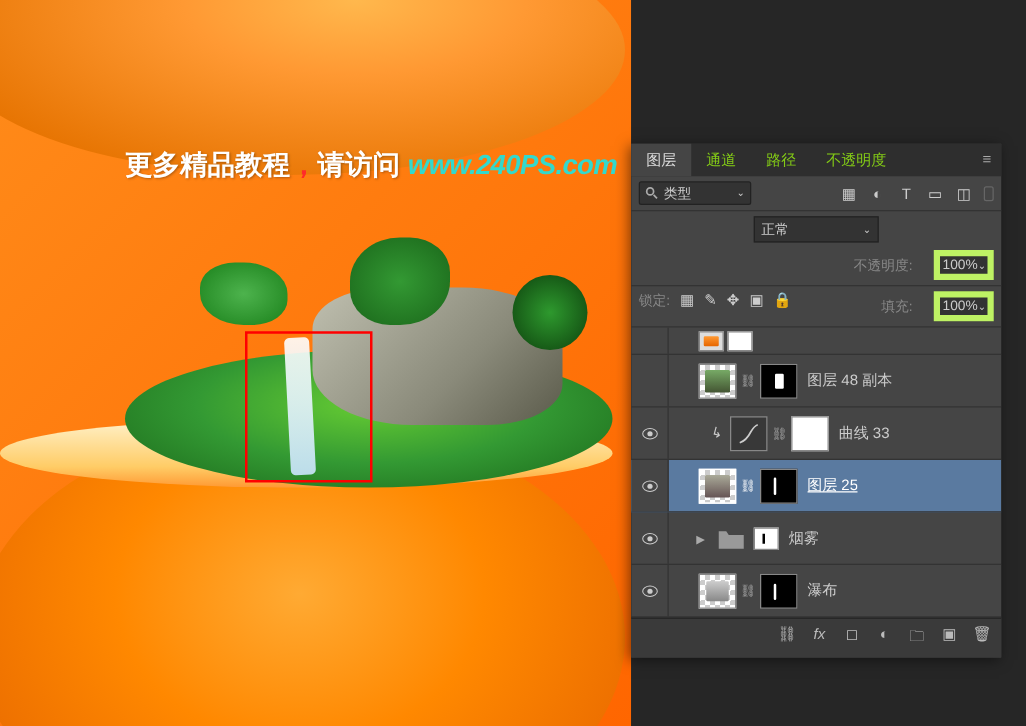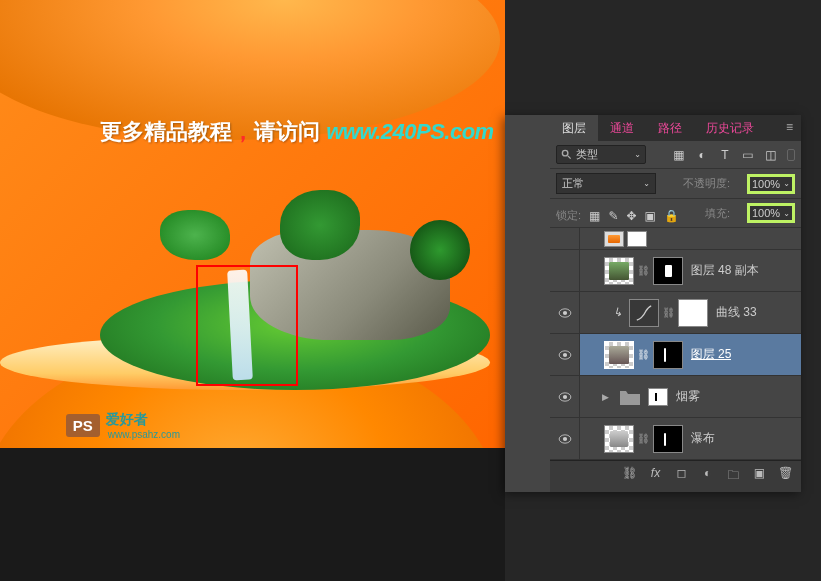--- a/index.html
+++ b/index.html
@@ -1,18 +1,18 @@
 <!DOCTYPE html>
 <html><head>
   <meta charset="utf-8">
   <style>
     * { margin: 0; padding: 0; box-sizing: border-box; }
     body { width: 821px; height: 581px; overflow: hidden; font-family: "Microsoft YaHei", sans-serif; background: #1a1a1a; position: relative; }
     
-    .canvas-area { position: absolute; left: 0; top: 0; width: 505px; height: 448px; background: linear-gradient(135deg, #ff8c1a 0%, #ff6600 100%); overflow: hidden; }
+    .canvas-area { position: absolute; left: 0; top: 0; width: 505px; height: 581px; background: linear-gradient(135deg, #ff8c1a 0%, #ff6600 100%); overflow: hidden; }
     
     .orange-top { position: absolute; top: -60px; left: -40px; width: 540px; height: 200px; background: radial-gradient(ellipse at 60% 30%, #ffb84d 0%, #ff9933 30%, #e67300 80%); border-radius: 50%; }
     .orange-bottom { position: absolute; top: 335px; left: -20px; width: 520px; height: 350px; background: radial-gradient(ellipse at 50% 40%, #ffaa33 0%, #ff8800 40%, #e66600 90%); border-radius: 50%; }
     .orange-rim { position: absolute; top: 335px; left: 0; width: 490px; height: 55px; background: linear-gradient(180deg, #fff2cc 0%, #ffcc66 70%, #ff9933 100%); border-radius: 50%; }
     
     .island { position: absolute; top: 210px; left: 100px; width: 390px; height: 180px; }
     .grass { position: absolute; bottom: 0; width: 100%; height: 110px; background: radial-gradient(ellipse at 50% 40%, #66cc33 0%, #339933 50%, #1a6619 100%); border-radius: 50%; }
     .rock { position: absolute; top: 20px; right: 40px; width: 200px; height: 110px; background: linear-gradient(135deg, #c0c0b0 0%, #8a8a7a 60%, #5a5a4a 100%); border-radius: 30% 40% 30% 40%; }
     .tree1 { position: absolute; top: -20px; right: 130px; width: 80px; height: 70px; background: radial-gradient(#339933, #1a661a); border-radius: 50% 40% 50% 40%; }
     .tree2 { position: absolute; top: 0px; left: 60px; width: 70px; height: 50px; background: radial-gradient(#4db34d, #1a801a); border-radius: 40% 50% 40% 50%; }
@@ -26,43 +26,43 @@
     .wm-red { color: #ff2a2a; }
     .wm-teal { color: #33d9cc; font-family: Arial, sans-serif; font-style: italic; letter-spacing: -0.5px; }
     
     .bottom-wm { position: absolute; bottom: 8px; right: 325px; display: flex; align-items: center; gap: 6px; }
     .ps-badge { background: #a45f2e; color: #fff; font-size: 15px; font-weight: bold; padding: 3px 7px; border-radius: 3px; }
     .wm-text { color: #2a9999; font-size: 14px; font-weight: bold; }
     .wm-sub { color: #2a9999; font-size: 10px; margin-left: 2px; }
     
     .dark-strip { position: absolute; right: 0; top: 0; width: 316px; height: 581px; background: #262626; }
     
-    .panel { position: absolute; right: 20px; top: 115px; width: 296px; background: #454545; color: #ccc; font-size: 12px; box-shadow: -2px 2px 10px rgba(0,0,0,0.5); padding-left: 45px; }
+    .panel { position: absolute; right: 20px; top: 115px; width: 296px; background: #454545; color: #ccc; font-size: 12px; box-shadow: -2px 2px 10px rgba(0,0,0,0.5); }
     
     .tabs { display: flex; background: #2e2e2e; height: 26px; align-items: stretch; }
-    .tab { padding: 5px 12px; color: #ec4899; cursor: pointer; }
+    .tab { padding: 5px 12px; color: #84cc16; cursor: pointer; }
     .tab.active { background: #454545; color: #ddd; }
     .panel-menu { margin-left: auto; padding: 5px 8px; color: #aaa; }
     
     .filter-row { display: flex; padding: 4px 6px; gap: 6px; border-bottom: 1px solid #333; }
     .search-box { display: flex; align-items: center; background: #333; border: 1px solid #222; border-radius: 2px; padding: 1px 4px; flex: 0 0 90px; }
     .search-box svg { width: 11px; height: 11px; }
     .search-text { margin-left: 4px; font-size: 11px; }
     .dd-arrow { font-size: 8px; margin-left: auto; }
     .filter-icons { display: flex; gap: 9px; margin-left: auto; align-items: center; }
     .filter-icons span { cursor: pointer; width: 14px; text-align: center; }
     
-    .blend-row { display: flex; align-items: center; padding: 4px 6px; gap: 6px; border-bottom: 1px solid #333; }
+    .blend-row { display: flex; align-items: center; padding: 4px 6px; gap: 6px; border-bottom: 1px solid #333; flex-direction: column; }
     .dropdown { background: #333; border: 1px solid #222; padding: 2px 5px; display: flex; align-items: center; min-width: 100px; font-size: 11px; }
     .dropdown .dd-arrow { margin-left: auto; font-size: 8px; }
     .opacity-group { display: flex; align-items: center; gap: 17px; margin-left: auto; }
-    .opacity-input { background: #333; border: 3px solid #bef264; padding: 1px 2px; display: flex; align-items: center; font-size: 11px; width: 48px; }
+    .opacity-input { background: #333; border: 5px solid #bef264; padding: 1px 2px; display: flex; align-items: center; font-size: 11px; width: 48px; }
     .label-dim { color: #888; font-size: 11px; }
     
-    .lock-row { display: flex; align-items: flex-end; padding: 4px 6px; gap: 8px; border-bottom: 1px solid #333; }
+    .lock-row { display: flex; align-items: flex-start; padding: 4px 6px; gap: 8px; border-bottom: 1px solid #333; }
     .lock-icons { display: flex; gap: 8px; align-items: center; }
     .lock-icons span { cursor: pointer; }
     
     .layers { max-height: 280px; overflow: hidden; }
     .layer-row { display: flex; align-items: center; height: 42px; border-bottom: 1px solid #333; padding-right: 6px; }
     .layer-row.selected { background: #5a7aa0; color: #fff; }
     .vis-col { width: 30px; display: flex; justify-content: center; border-right: 1px solid #333; height: 100%; align-items: center; }
     .eye { width: 14px; height: 10px; }
     .indent { display: inline-block; }
     .thumb-group { display: flex; align-items: center; gap: 3px; margin-left: 6px; }
@@ -101,37 +101,30 @@
   </div>
   <div class="orange-top"></div>
 
   <div class="selection-box"></div>
 
   <div class="watermark-area">
     <span class="wm-white">更多精品教程</span><span class="wm-red">，</span><span class="wm-white">请访问</span>
     <span class="wm-teal">www.240PS.com</span>
   </div>
 
-  <div class="bottom-wm">
-    <span class="ps-badge">PS</span>
-    <div>
-      <div class="wm-text">爱好者</div>
-      <div class="wm-sub">www.psahz.com</div>
-    </div>
-  </div>
 </div>
 
 <div class="dark-strip"></div>
 
 <div class="panel">
   <div class="tabs">
     <div class="tab active">图层</div>
     <div class="tab">通道</div>
     <div class="tab">路径</div>
-    <div class="tab">历史记录</div>
+    <div class="tab">不透明度</div>
     <div class="panel-menu">≡</div>
   </div>
 
   <div class="filter-row">
     <div class="search-box">
       <svg viewBox="0 0 16 16" fill="none" stroke="#aaa" stroke-width="2">
           <circle cx="6" cy="6" r="4"></circle>
           <line x1="10" y1="10" x2="14" y2="14"></line>
         </svg>
       <span class="search-text">类型</span>

